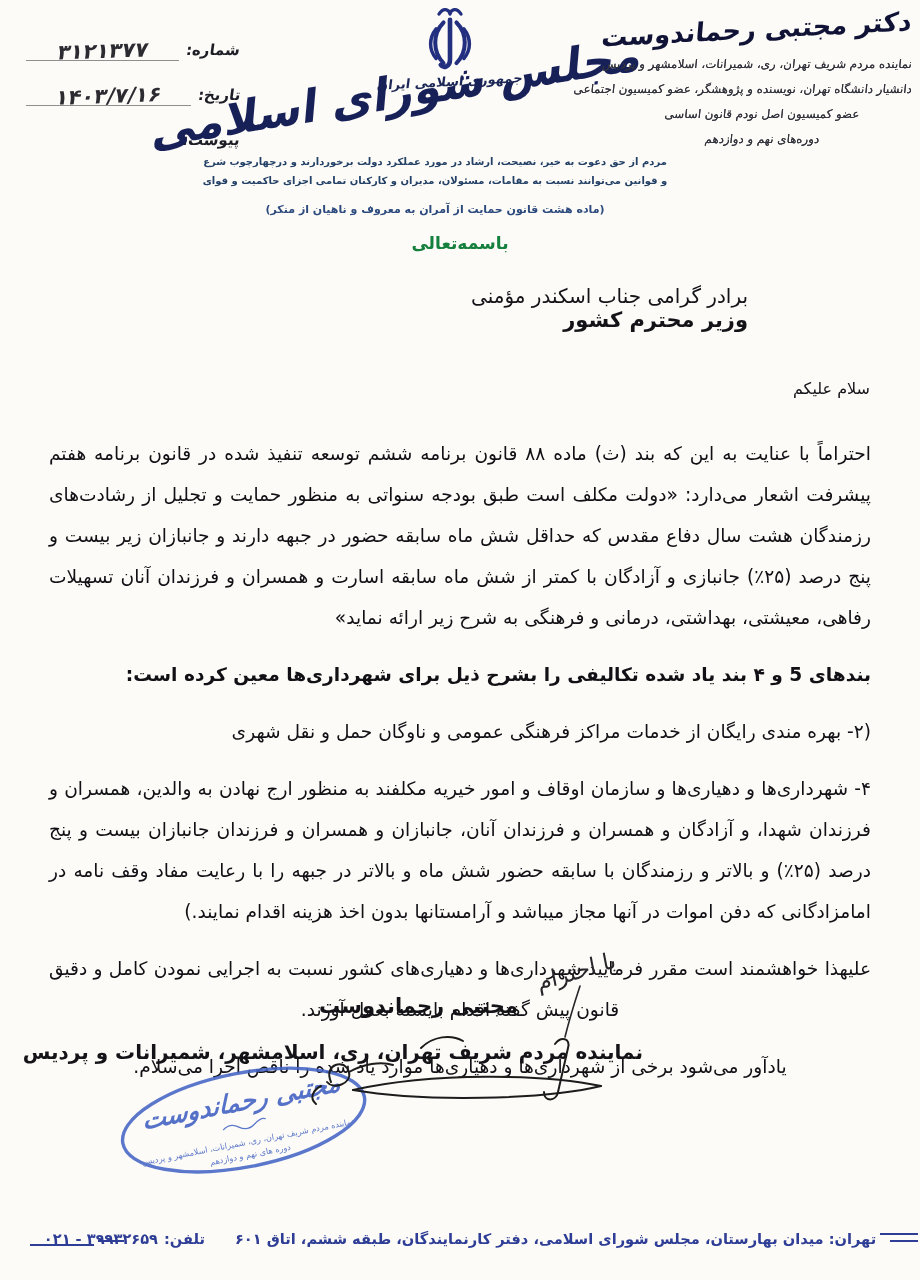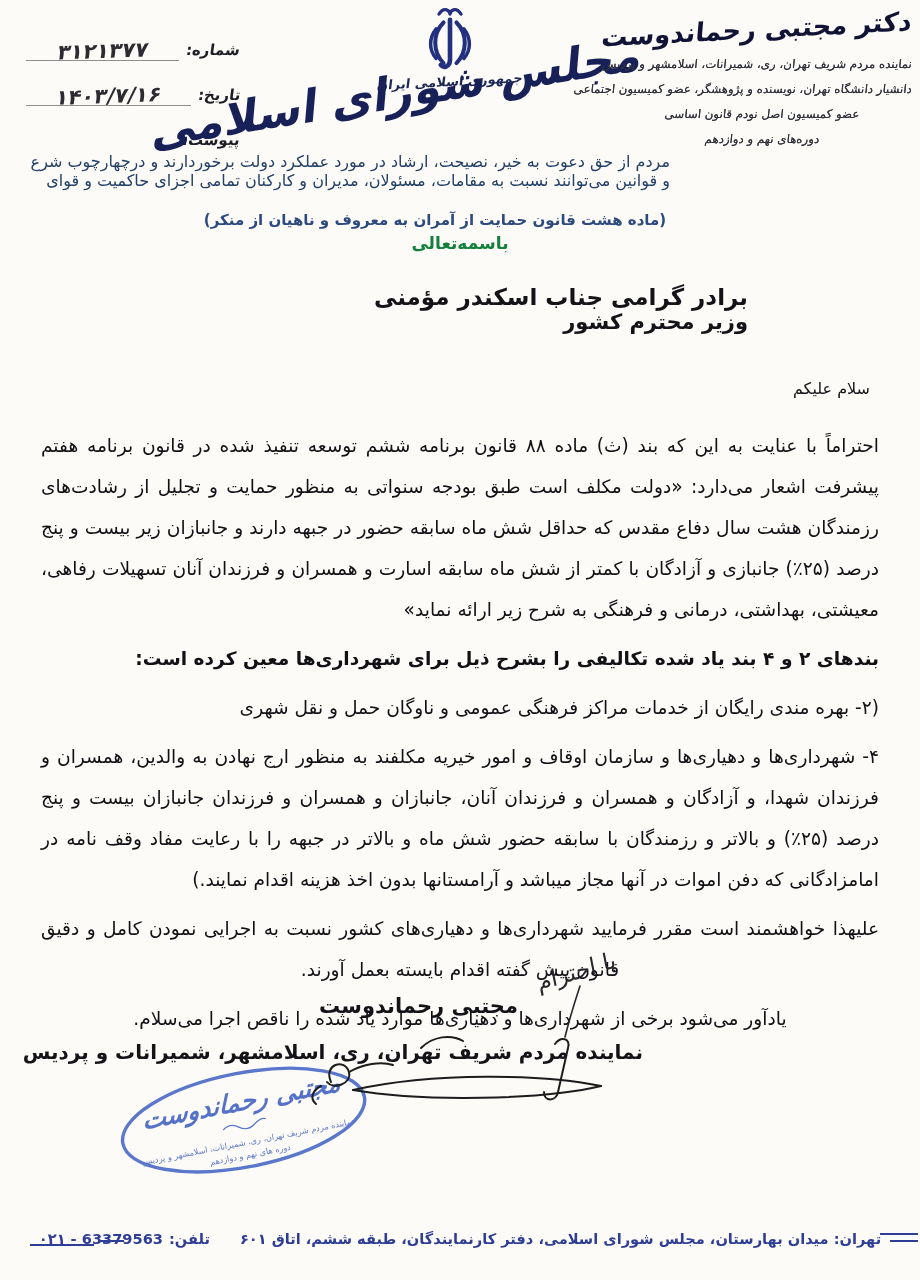--- a/index.html
+++ b/index.html
@@ -23,31 +23,31 @@
     font-size:45px; font-weight:bold; color:#182058; letter-spacing:-3px;
     transform:rotate(-9deg) skewX(-14deg); white-space:nowrap;
   }
   
   .sender{position:absolute; top:14px; right:8px; width:300px; text-align:center;}
   .sender-name{font-size:26px; font-weight:bold; color:#101336; transform:rotate(-3deg) skewX(-8deg); white-space:nowrap;}
   .sender-line{font-size:11.8px; color:#33343d; line-height:25px; transform:skewX(-6deg); white-space:nowrap; text-shadow:0 0 .4px #33343d;}
   .sender-lines{margin-top:8px;}
   
   .motto{position:absolute; top:152px; left:200px; width:470px; text-align:center; color:#234066;}
-  .motto-line{font-size:16px; font-weight:normal; line-height:19px; white-space:nowrap;}
-  .motto-ref{font-size:15px; font-weight:bold; color:#2c4a7e; margin-top:21px; white-space:nowrap;}
+  .motto-line{font-size:10px; font-weight:bold; line-height:19px; white-space:nowrap;}
+  .motto-ref{font-size:11px; font-weight:bold; color:#2c4a7e; margin-top:13px; white-space:nowrap;}
   .basmala{position:absolute; top:233px; left:0; right:0; text-align:center; font-size:17px; font-weight:bold; color:#15803d;}
   
   .addressee{position:absolute; top:284px; right:172px; text-align:right;}
-  .addr1{font-size:23px; font-weight:bold;}
+  .addr1{font-size:20px; font-weight:normal;}
   .addr2{font-size:21px; font-weight:bold; margin-top:0;}
   .salutation{position:absolute; top:379px; right:50px; font-size:16px;}
   
   .body-text{position:absolute; top:417px; right:33px; left:33px; font-size:18.6px; line-height:41px; text-align:justify; color:#101015;}
-  .body-text p{margin:8px;}
+  .body-text p{margin:16px;}
   .bold{font-weight:bold;}
   .center-last{text-align:justify; text-align-last:center;}
   .centered{text-align:center;}
   
   .respect-svg{position:absolute; left:516px; top:936px;}
   .sig-name{position:absolute; top:994px; right:402px; font-size:21px; font-weight:bold; white-space:nowrap;}
   .sig-title{position:absolute; top:1040px; right:277px; font-size:20px; font-weight:bold; white-space:nowrap;}
   .stamp-svg{position:absolute; left:110px; top:1050px;}
   .ink-svg{position:absolute; left:293px; top:1028px;}
   
@@ -117,21 +117,21 @@
   <div class="basmala">باسمه‌تعالی</div>
 
   <div class="addressee">
     <div class="addr1">برادر گرامی جناب اسکندر مؤمنی</div>
     <div class="addr2">وزیر محترم کشور</div>
   </div>
   <div class="salutation">سلام علیکم</div>
 
   <div class="body-text">
     <p>احتراماً با عنایت به این که بند (ث) ماده ۸۸ قانون برنامه ششم توسعه تنفیذ شده در قانون برنامه هفتم پیشرفت اشعار می‌دارد: «دولت مکلف است طبق بودجه سنواتی به منظور حمایت و تجلیل از رشادت‌های رزمندگان هشت سال دفاع مقدس که حداقل شش ماه سابقه حضور در جبهه دارند و جانبازان زیر بیست و پنج درصد (۲۵٪) جانبازی و آزادگان با کمتر از شش ماه سابقه اسارت و همسران و فرزندان آنان تسهیلات رفاهی، معیشتی، بهداشتی، درمانی و فرهنگی به شرح زیر ارائه نماید»</p>
-    <p class="bold">بندهای ۲ و ۴ بند یاد شده تکالیفی را بشرح ذیل برای شهرداری‌ها معین کرده است:</p>
+    <p class="bold">بندهای 5 و ۴ بند یاد شده تکالیفی را بشرح ذیل برای شهرداری‌ها معین کرده است:</p>
     <p>(۲- بهره مندی رایگان از خدمات مراکز فرهنگی عمومی و ناوگان حمل و نقل شهری</p>
     <p>۴- شهرداری‌ها و دهیاری‌ها و سازمان اوقاف و امور خیریه مکلفند به منظور ارج نهادن به والدین، همسران و فرزندان شهدا، و آزادگان و همسران و فرزندان آنان، جانبازان و همسران و فرزندان جانبازان بیست و پنج درصد (۲۵٪) و بالاتر و رزمندگان با سابقه حضور شش ماه و بالاتر در جبهه را با رعایت مفاد وقف نامه در امامزادگانی که دفن اموات در آنها مجاز میباشد و آرامستانها بدون اخذ هزینه اقدام نمایند.)</p>
     <p class="center-last">علیهذا خواهشمند است مقرر فرمایید شهرداری‌ها و دهیاری‌های کشور نسبت به اجرایی نمودن کامل و دقیق قانون پیش گفته اقدام بایسته بعمل آورند.</p>
     <p class="centered">یادآور می‌شود برخی از شهرداری‌ها و دهیاری‌ها موارد یاد شده را ناقص اجرا می‌سلام.</p>
   </div>
 
   <svg class="respect-svg" width="135" height="105" viewBox="0 0 135 105">
     <g transform="rotate(-17 65 38)">
       <text x="65" y="42" text-anchor="middle" font-size="23" fill="#26262b" style="font-family:'DejaVu Sans',sans-serif; direction:rtl;" transform="skewX(-6)">با احترام</text>
     </g>
@@ -162,21 +162,21 @@
       <path d="M60 62 C130 74 250 72 308 58"></path>
       <path d="M262 16 C268 8 278 10 275 20 L265 64 C263 74 251 74 251 64"></path>
       <path d="M28 58 C20 62 16 70 23 76"></path>
     </g>
   </svg>
 
   <div class="footer">
     <span>تهران: میدان بهارستان، مجلس شورای اسلامی، دفتر کارنمایندگان، طبقه ششم، اتاق ۶۰۱</span>
     <span class="phone-wrap">
       <span>تلفن:</span>
-      <span dir="ltr">۰۲۱ - 63379563</span>
+      <span dir="ltr">۰۲۱ - ۳۹۹۳۲۶۵۹</span>
     </span>
   </div>
   <div class="dash dash-r1"></div>
   <div class="dash dash-r2"></div>
   <div class="dash dash-l1"></div>
   <div class="dash dash-l2"></div>
 
 </div>
 
 </body></html>

